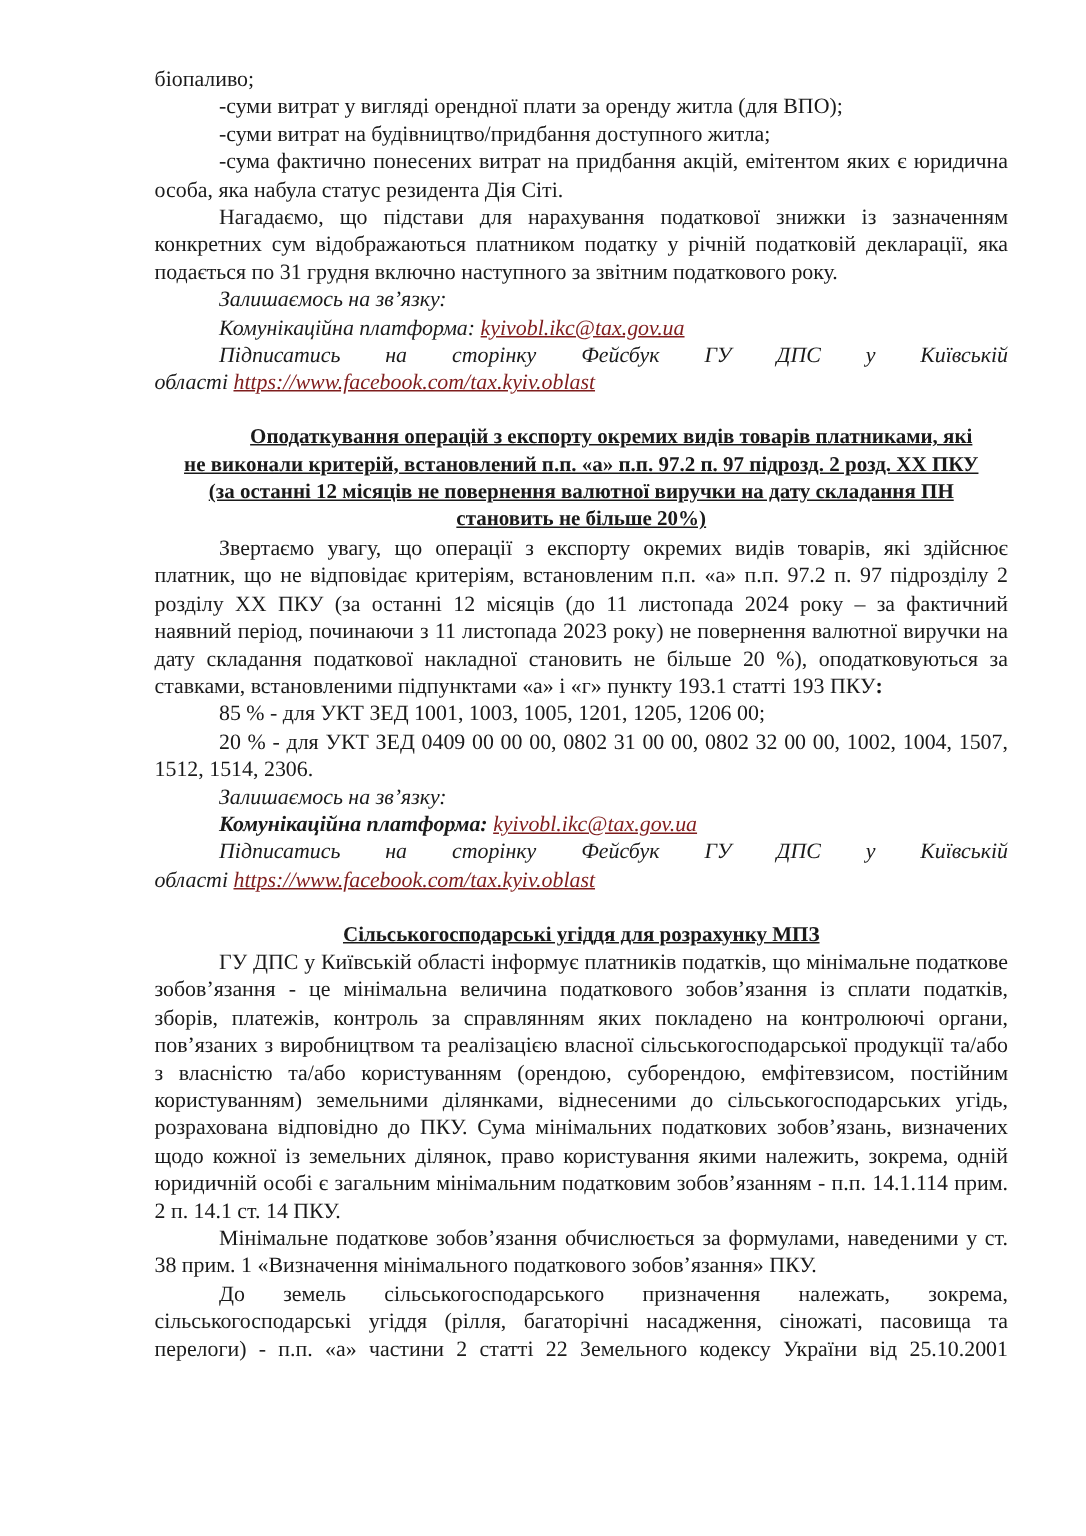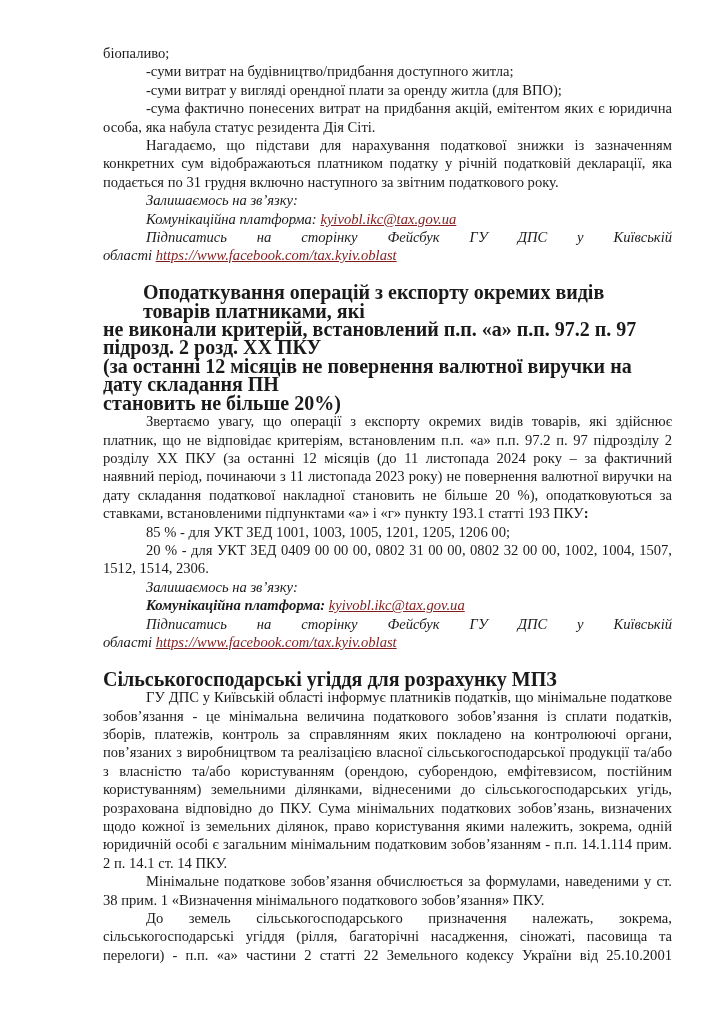--- a/index.html
+++ b/index.html
@@ -10,33 +10,33 @@
     top: 44px;
     width: 569px;
     font-family: "Liberation Serif", "DejaVu Serif", serif;
     font-size: 14.6px;
     line-height: 18.4px;
     color: #1a1a1a;
   }
   p { margin: 0; text-align: justify; }
   .ind { text-indent: 43px; }
   .it { font-style: italic; }
-  .title { font-weight: bold; text-align: left; font-size: 20px; }
+  .title { font-weight: bold; text-align: center; font-size: 14px; text-decoration: underline; }
   a.lnk { color: #7f1d1d; text-decoration: underline; font-style: italic; }
   .spread { text-align-last: justify; }
   .gap { height: 18.4px; }
 </style>
 </head>
 <body>
 
 <div class="page">
 
   <p>біопаливо;</p>
+  <p class="ind">-суми витрат у вигляді орендної плати за оренду житла (для ВПО);</p>
   <p class="ind">-суми витрат на будівництво/придбання доступного житла;</p>
-  <p class="ind">-суми витрат у вигляді орендної плати за оренду житла (для ВПО);</p>
   <p class="ind">-сума фактично понесених витрат на придбання акцій, емітентом яких є юридична особа, яка набула статус резидента Дія Сіті.</p>
   <p class="ind">Нагадаємо, що підстави для нарахування податкової знижки із зазначенням конкретних сум відображаються платником податку у річній податковій декларації, яка подається по 31 грудня включно наступного за звітним податкового року.</p>
 
   <p class="ind it">Залишаємось на зв’язку:</p>
   <p class="ind it">
     <span>Комунікаційна платформа:</span>
     <a class="lnk">kyivobl.ikc@tax.gov.ua</a>
   </p>
   <p class="ind it spread">Підписатись на сторінку Фейсбук ГУ ДПС у Київській</p>
   <p class="it">

